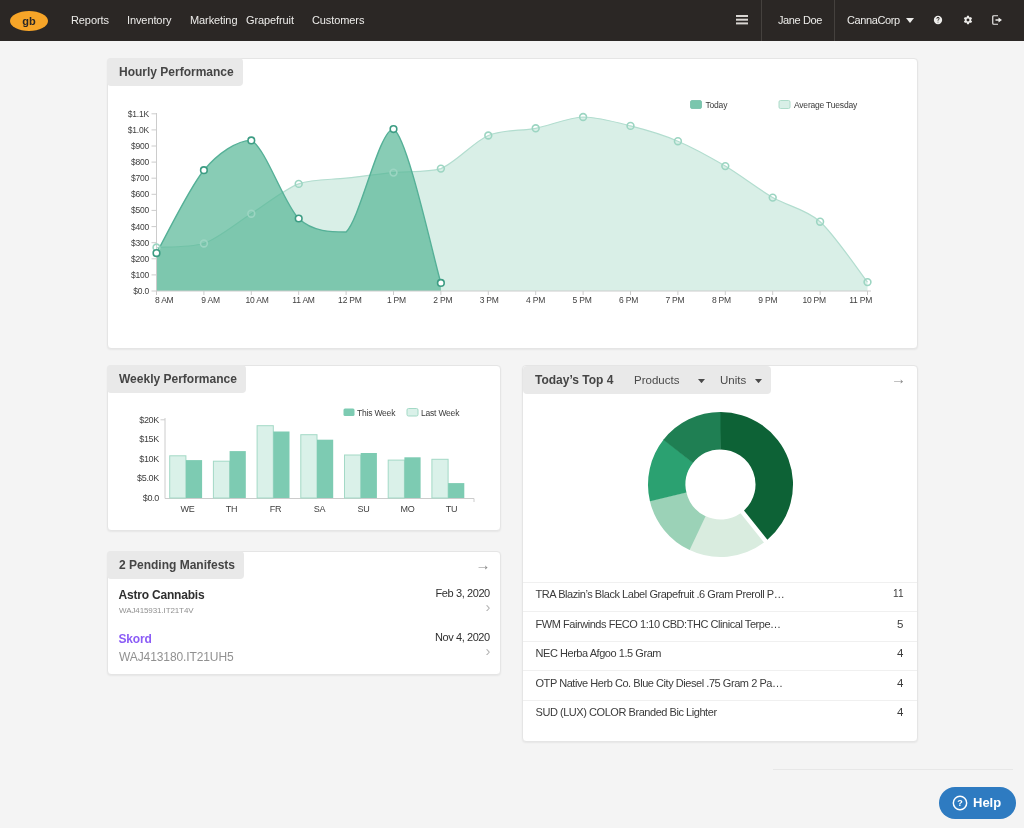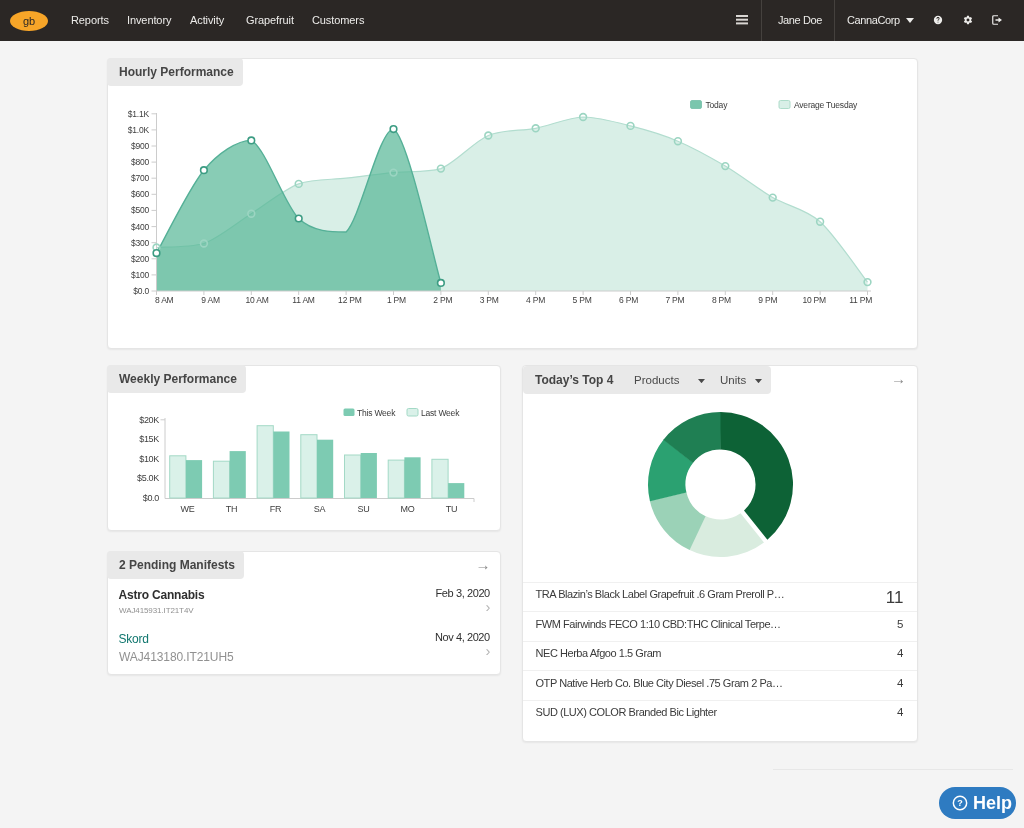--- a/index.html
+++ b/index.html
@@ -1,33 +1,33 @@
 <!DOCTYPE html>
 <html><head><meta charset="utf-8"><style>
 * { margin:0; padding:0; box-sizing:border-box; }
 body { width:1024px; height:828px; background:#f4f4f4; font-family:"Liberation Sans",sans-serif; position:relative; overflow:hidden; }
 .topbar { position:absolute; left:0; top:0; width:1024px; height:41px; background:#2b2725; }
-.logo { position:absolute; left:10px; top:10.5px; width:38px; height:20px; border-radius:50%; background:#f7a528; color:#2b2725; font-weight:normal; font-size:11px; text-align:center; line-height:20px; }
+.logo { position:absolute; left:10px; top:10.5px; width:38px; height:20px; border-radius:50%; background:#f7a528; color:#2b2725; font-weight:bold; font-size:11px; text-align:center; line-height:20px; }
 .nav { position:absolute; top:0; height:41px; line-height:41px; color:#edecea; font-size:11px; letter-spacing:-0.1px;margin-left:20px; }
 .nv2 { position:absolute; top:0; height:34px; line-height:41px; color:#edecea; font-size:11px; letter-spacing:-0.4px; }
 .sep { position:absolute; top:0; width:1px; height:41px; background:#45413e; }
 .card { position:absolute; background:#fff; border:1px solid #e5e5e5; border-radius:4px; box-shadow:0 1px 2px rgba(0,0,0,0.06); }
 .chip { position:absolute; background:#e9e9e9; border-radius:4px; font-weight:bold; font-size:12px; color:#454545; height:28px; line-height:28px; padding:0 9px 14px 12px; white-space:nowrap; }
 .ax { font-size:8.5px; letter-spacing:-0.2px; fill:#404040; }
 .bx { font-size:9px; letter-spacing:-0.3px; fill:#404040; }
 .lg { font-size:8.5px; letter-spacing:-0.2px; fill:#3a3a3a; }
 .arrow { position:absolute; color:#8a8a8a; font-size:15px; }
 .chev { position:absolute; color:#b5b5b5; font-size:15px; }
 </style></head><body>
 
 <div class="topbar">
   <div class="logo">gb</div>
   <div class="nav" style="left:51px">Reports</div>
   <div class="nav" style="left:107px">Inventory</div>
-  <div class="nav" style="left:170px">Activity</div>
+  <div class="nav" style="left:170px">Marketing</div>
   <div class="nav" style="left:226px">Grapefruit</div>
   <div class="nav" style="left:292px">Customers</div>
   <svg style="position:absolute;left:735.5px;top:15px" width="12" height="10" viewBox="0 0 12 10">
     <rect x="0" y="0" width="12" height="2" fill="#d9d6d3"></rect>
       <rect x="0" y="3.7" width="12" height="2" fill="#d9d6d3"></rect>
       <rect x="0" y="7.4" width="12" height="2" fill="#d9d6d3"></rect>
   </svg>
   <div class="sep" style="left:761px"></div>
   <div class="nv2" style="left:778px">Jane Doe</div>
   <div class="sep" style="left:834px"></div>
@@ -204,45 +204,45 @@
   <svg style="position:absolute;left:232px;top:13.2px" width="7" height="4.2" viewBox="0 0 7 4.2">
       <path d="M0,0 L7,0 L3.5,4.2 Z" fill="#4a4a4a"></path>
     </svg>
   <div class="arrow" style="right:10.5px;top:4px">→</div>
   <div style="position:absolute;left:0;top:215.5px;width:394px;height:1px;background:#f0f0f0"></div>
     <div style="position:absolute;left:0;top:245px;width:394px;height:1px;background:#f0f0f0"></div>
     <div style="position:absolute;left:0;top:274.5px;width:394px;height:1px;background:#f0f0f0"></div>
     <div style="position:absolute;left:0;top:304px;width:394px;height:1px;background:#f0f0f0"></div>
     <div style="position:absolute;left:0;top:333.5px;width:394px;height:1px;background:#f0f0f0"></div>
     <div style="position:absolute;left:13px;top:222.0px;font-size:11px;letter-spacing:-0.45px;color:#3b3b3b">TRA Blazin’s Black Label Grapefruit .6 Gram Preroll P…</div>
-    <div style="position:absolute;right:13px;top:222.0px;font-size:17px;color:#3b3b3b">11</div>
+    <div style="position:absolute;right:13px;top:222.0px;font-size:10px;color:#3b3b3b">11</div>
     <div style="position:absolute;left:13px;top:251.5px;font-size:11px;letter-spacing:-0.45px;color:#3b3b3b">FWM Fairwinds FECO 1:10 CBD:THC Clinical Terpe…</div>
     <div style="position:absolute;right:13px;top:251.5px;font-size:11.5px;color:#3b3b3b">5</div>
     <div style="position:absolute;left:13px;top:281.0px;font-size:11px;letter-spacing:-0.45px;color:#3b3b3b">NEC Herba Afgoo 1.5 Gram</div>
     <div style="position:absolute;right:13px;top:281.0px;font-size:11.5px;color:#3b3b3b">4</div>
     <div style="position:absolute;left:13px;top:310.5px;font-size:11px;letter-spacing:-0.45px;color:#3b3b3b">OTP Native Herb Co. Blue City Diesel .75 Gram 2 Pa…</div>
     <div style="position:absolute;right:13px;top:310.5px;font-size:11.5px;color:#3b3b3b">4</div>
     <div style="position:absolute;left:13px;top:340.0px;font-size:11px;letter-spacing:-0.45px;color:#3b3b3b">SUD (LUX) COLOR Branded Bic Lighter</div>
     <div style="position:absolute;right:13px;top:340.0px;font-size:11.5px;color:#3b3b3b">4</div>
 </div>
 
 <div class="card" style="left:107px;top:551px;width:394px;height:124px">
   <div class="arrow" style="right:9.5px;top:3.5px">→</div>
   <div style="position:absolute;left:10.5px;top:36px;font-weight:bold;font-size:12px;letter-spacing:-0.2px;color:#2f2f2f">Astro Cannabis</div>
   <div style="position:absolute;left:11px;top:53.5px;font-size:8px;letter-spacing:-0.1px;color:#919191">WAJ415931.IT21T4V</div>
   <div style="position:absolute;right:10.2px;top:34.8px;font-size:11px;letter-spacing:-0.4px;color:#2f2f2f">Feb 3, 2020</div>
   <div class="chev" style="right:9.5px;top:46px">›</div>
-  <div style="position:absolute;left:10.5px;top:80px;font-weight:normal;font-size:12px;letter-spacing:-0.2px;color:#0f766e">Skord</div>
+  <div style="position:absolute;left:10.5px;top:80px;font-weight:bold;font-size:12px;letter-spacing:-0.2px;color:#8b5cf6">Skord</div>
   <div style="position:absolute;left:11px;top:97.5px;font-size:12px;letter-spacing:-0.1px;color:#919191">WAJ413180.IT21UH5</div>
   <div style="position:absolute;right:10.2px;top:78.8px;font-size:11px;letter-spacing:-0.4px;color:#2f2f2f">Nov 4, 2020</div>
   <div class="chev" style="right:9.5px;top:90px">›</div>
 </div>
 <div class="chip" style="left:107px;top:551px">2 Pending Manifests</div>
 
 <div style="position:absolute;left:773px;top:769px;width:240px;height:1px;background:#e7e7e7"></div>
 
 <div style="position:absolute;left:939px;top:787px;width:77px;height:32px;background:#2e7bc1;border-radius:16px;color:#fff">
   <svg style="position:absolute;left:13px;top:8px" width="16" height="16" viewBox="0 0 24 24">
       <circle cx="12" cy="12" r="10" fill="none" stroke="#fff" stroke-width="2.2"></circle>
       <text x="12" y="17" text-anchor="middle" font-size="13.5" font-weight="bold" fill="#fff" font-family="Liberation Sans">?</text>
     </svg>
-  <div style="position:absolute;left:34px;top:0;height:26px;line-height:32px;font-size:18px;font-weight:bold">Help</div>
+  <div style="position:absolute;left:34px;top:0;height:26px;line-height:32px;font-size:13px;font-weight:bold">Help</div>
 </div>
 
 </body></html>

